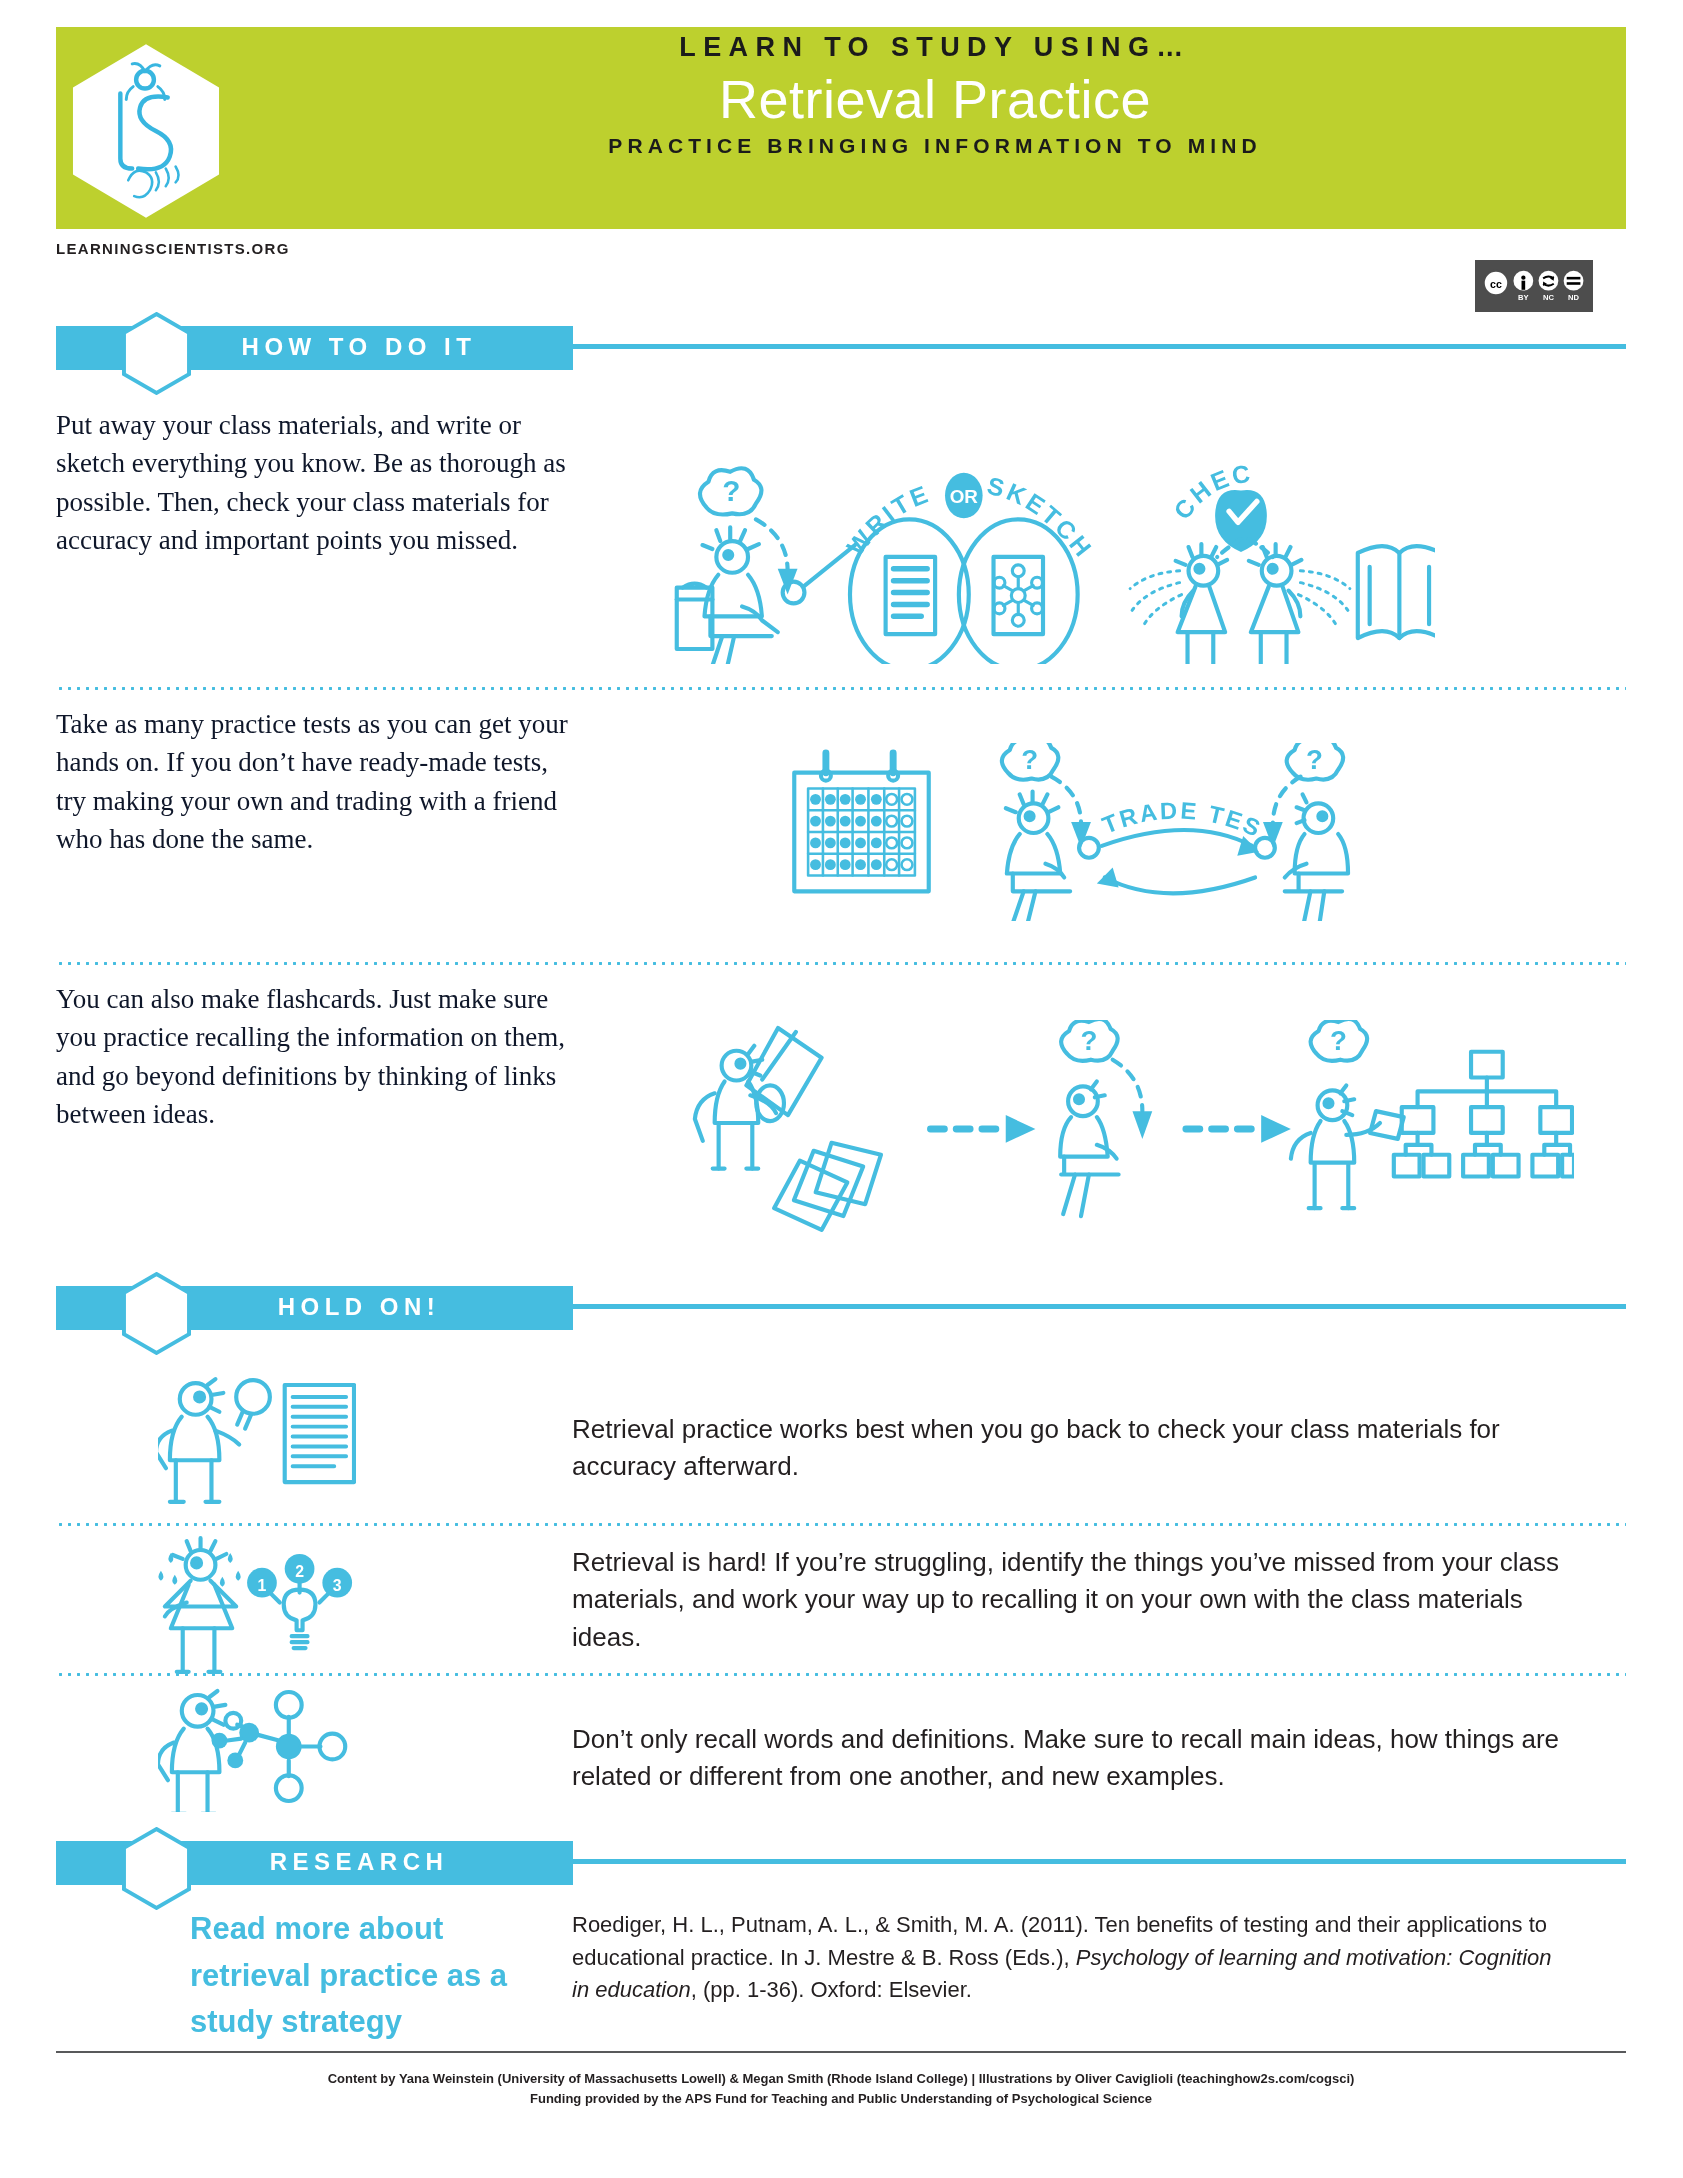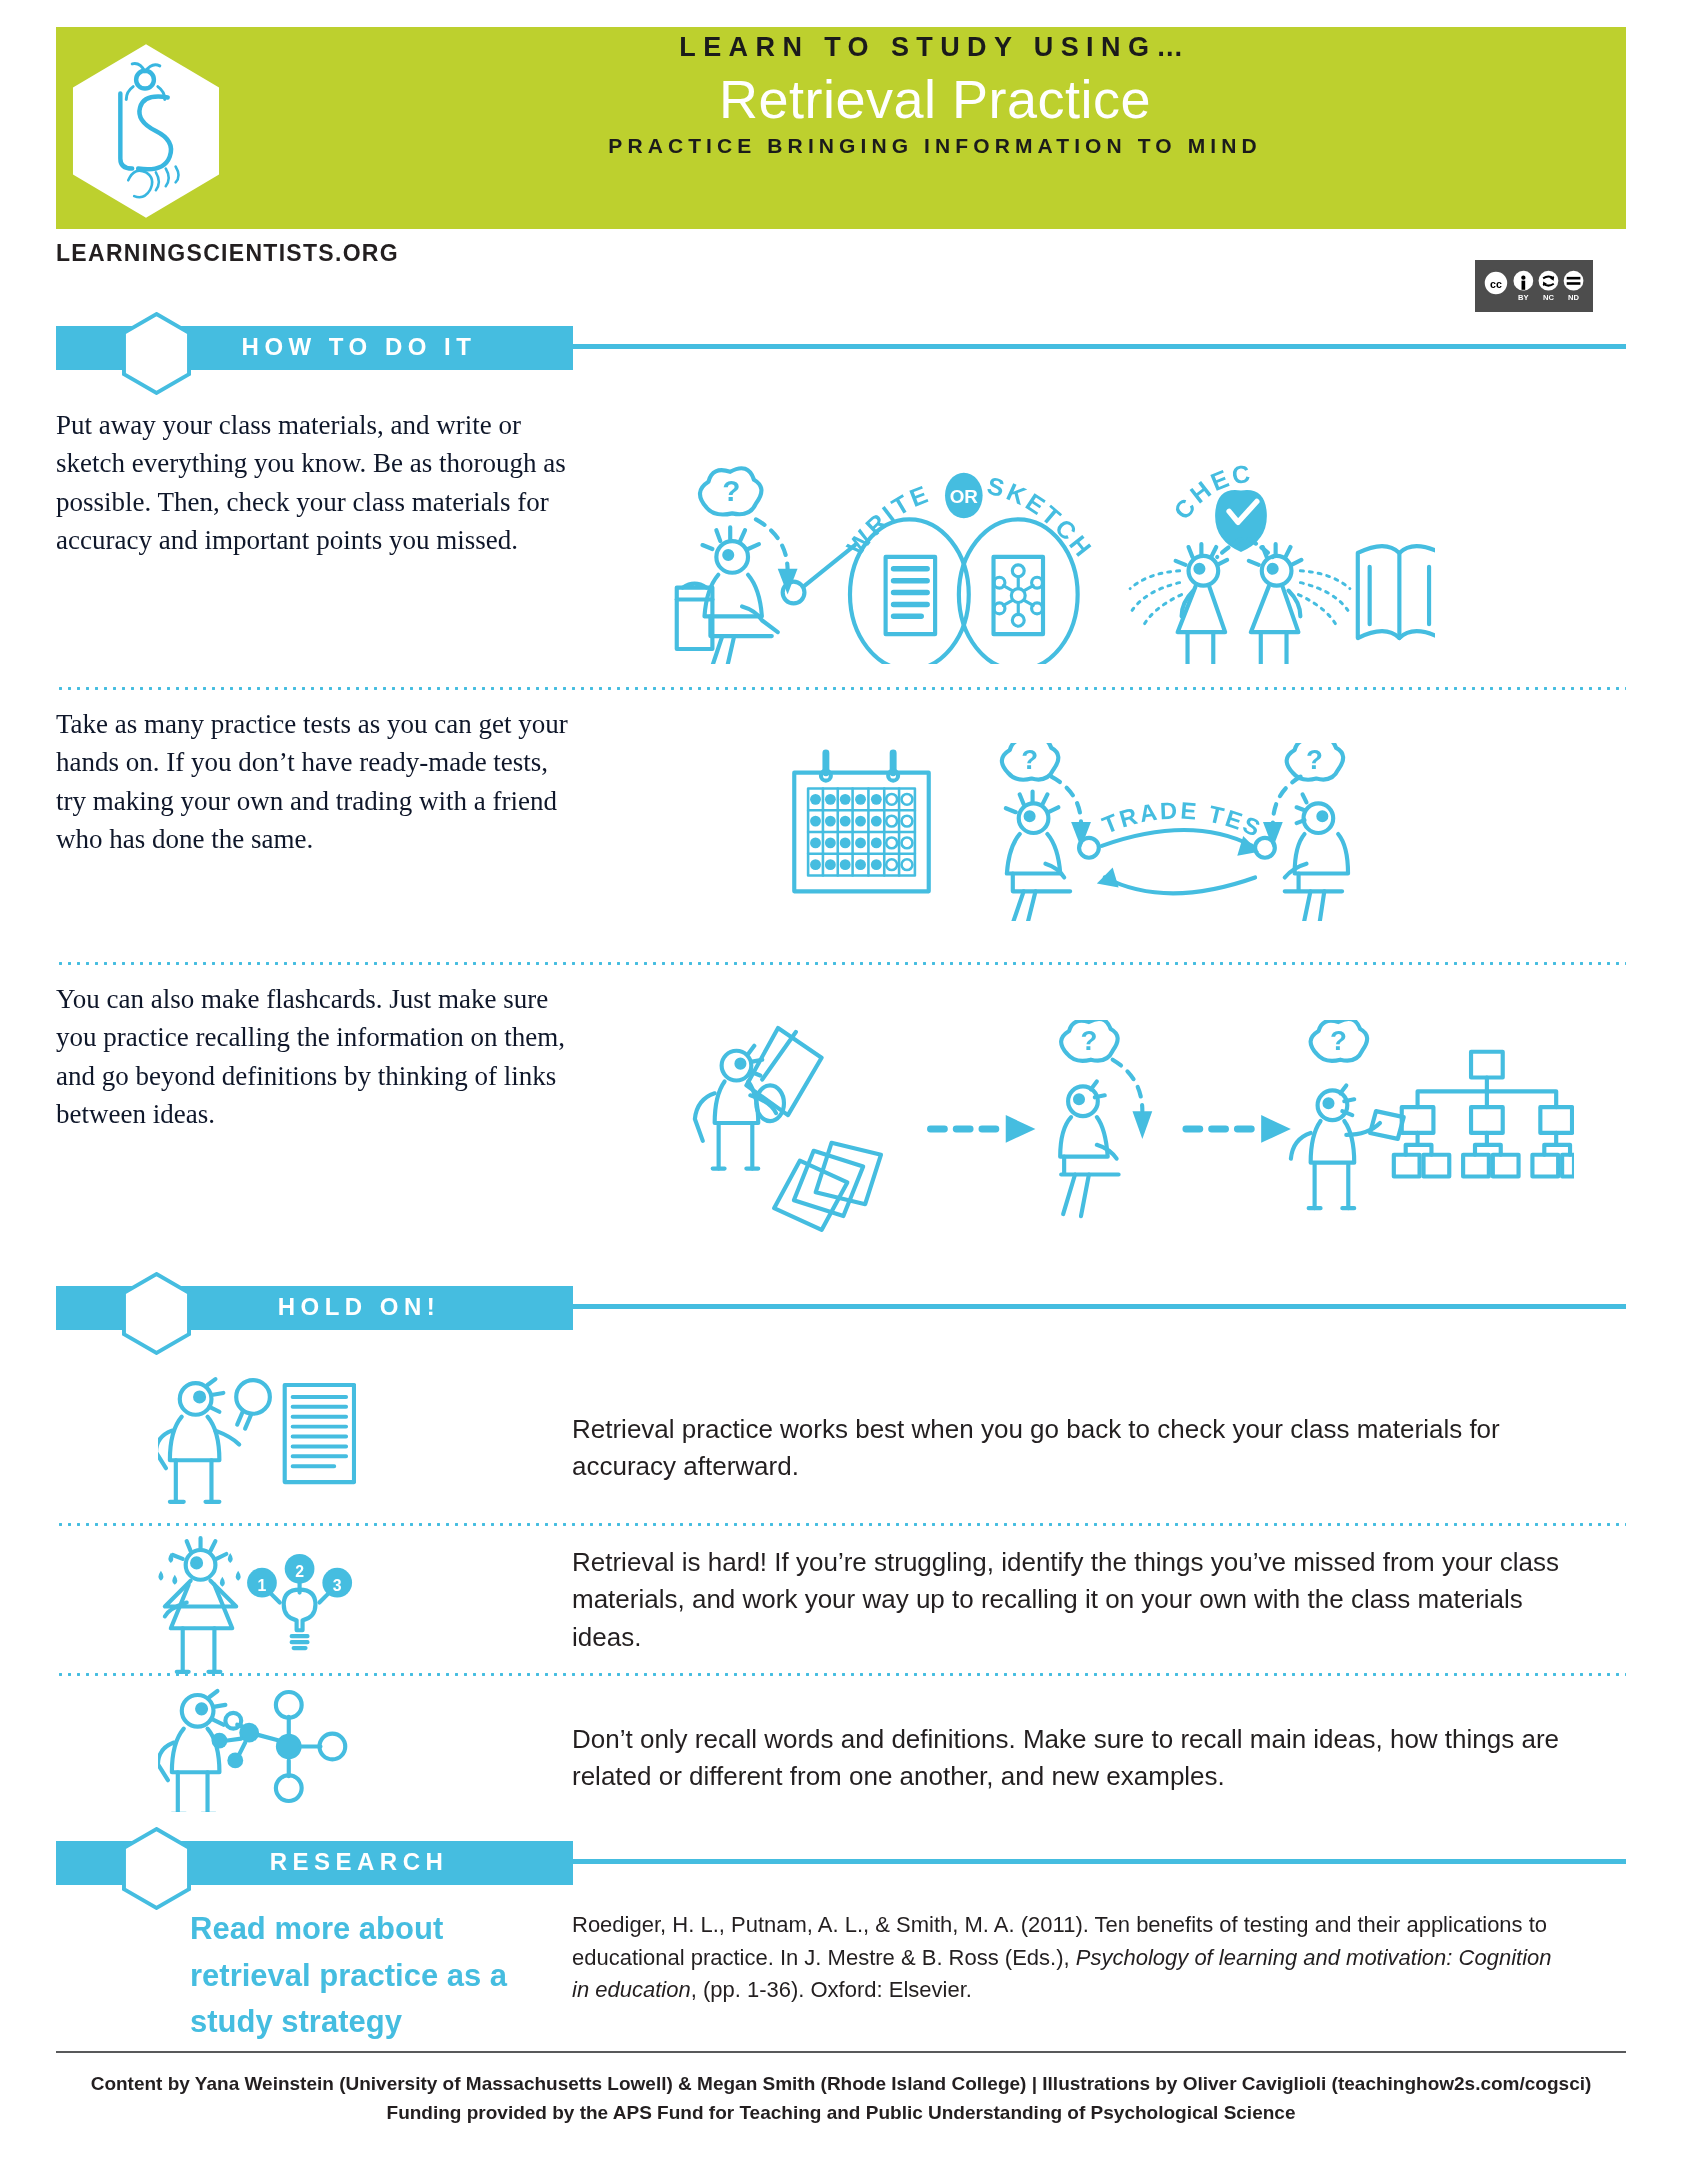--- a/index.html
+++ b/index.html
@@ -35,21 +35,21 @@
     font-size: 54px; font-weight: 400; color: #ffffff;
     letter-spacing: 0.5px; line-height: 1.12; margin: 8px 0 6px;
     text-align: center;
   }
   .sub-kicker {
     font-size: 21px; font-weight: bold; letter-spacing: 5.1px;
     color: #1b1b1b; text-align: center; line-height: 1;
   }
   .site-url {
     position: absolute; left: 56px; top: 240px;
-    font-size: 23px; font-weight: bold; letter-spacing: 1.3px;
+    font-size: 15px; font-weight: bold; letter-spacing: 1.3px;
     color: #231f20;
   }
 
   
   .cc-badge {
     position: absolute; left: 1475px; top: 260px;
     width: 118px; height: 52px; background: #4d4d4d;
     display: flex; align-items: center; padding: 3px 5px;
   }
   .cc-badge svg { display: block; }
@@ -103,21 +103,21 @@
     color: #45bde0;
   }
 
   
   .footer-rule {
     position: absolute; left: 56px; top: 2051px;
     width: 1570px; height: 2px; background: #58595b;
   }
   .footer {
     position: absolute; left: 56px; top: 2069px; width: 1570px;
-    text-align: center; font-size: 19px; line-height: 1.55;
+    text-align: center; font-size: 13px; line-height: 1.55;
     color: #231f20; font-weight: bold;
   }
 
   svg.ill { position: absolute; display: block; }
 </style>
 </head>
 <body>
 
 <div class="page">
 

